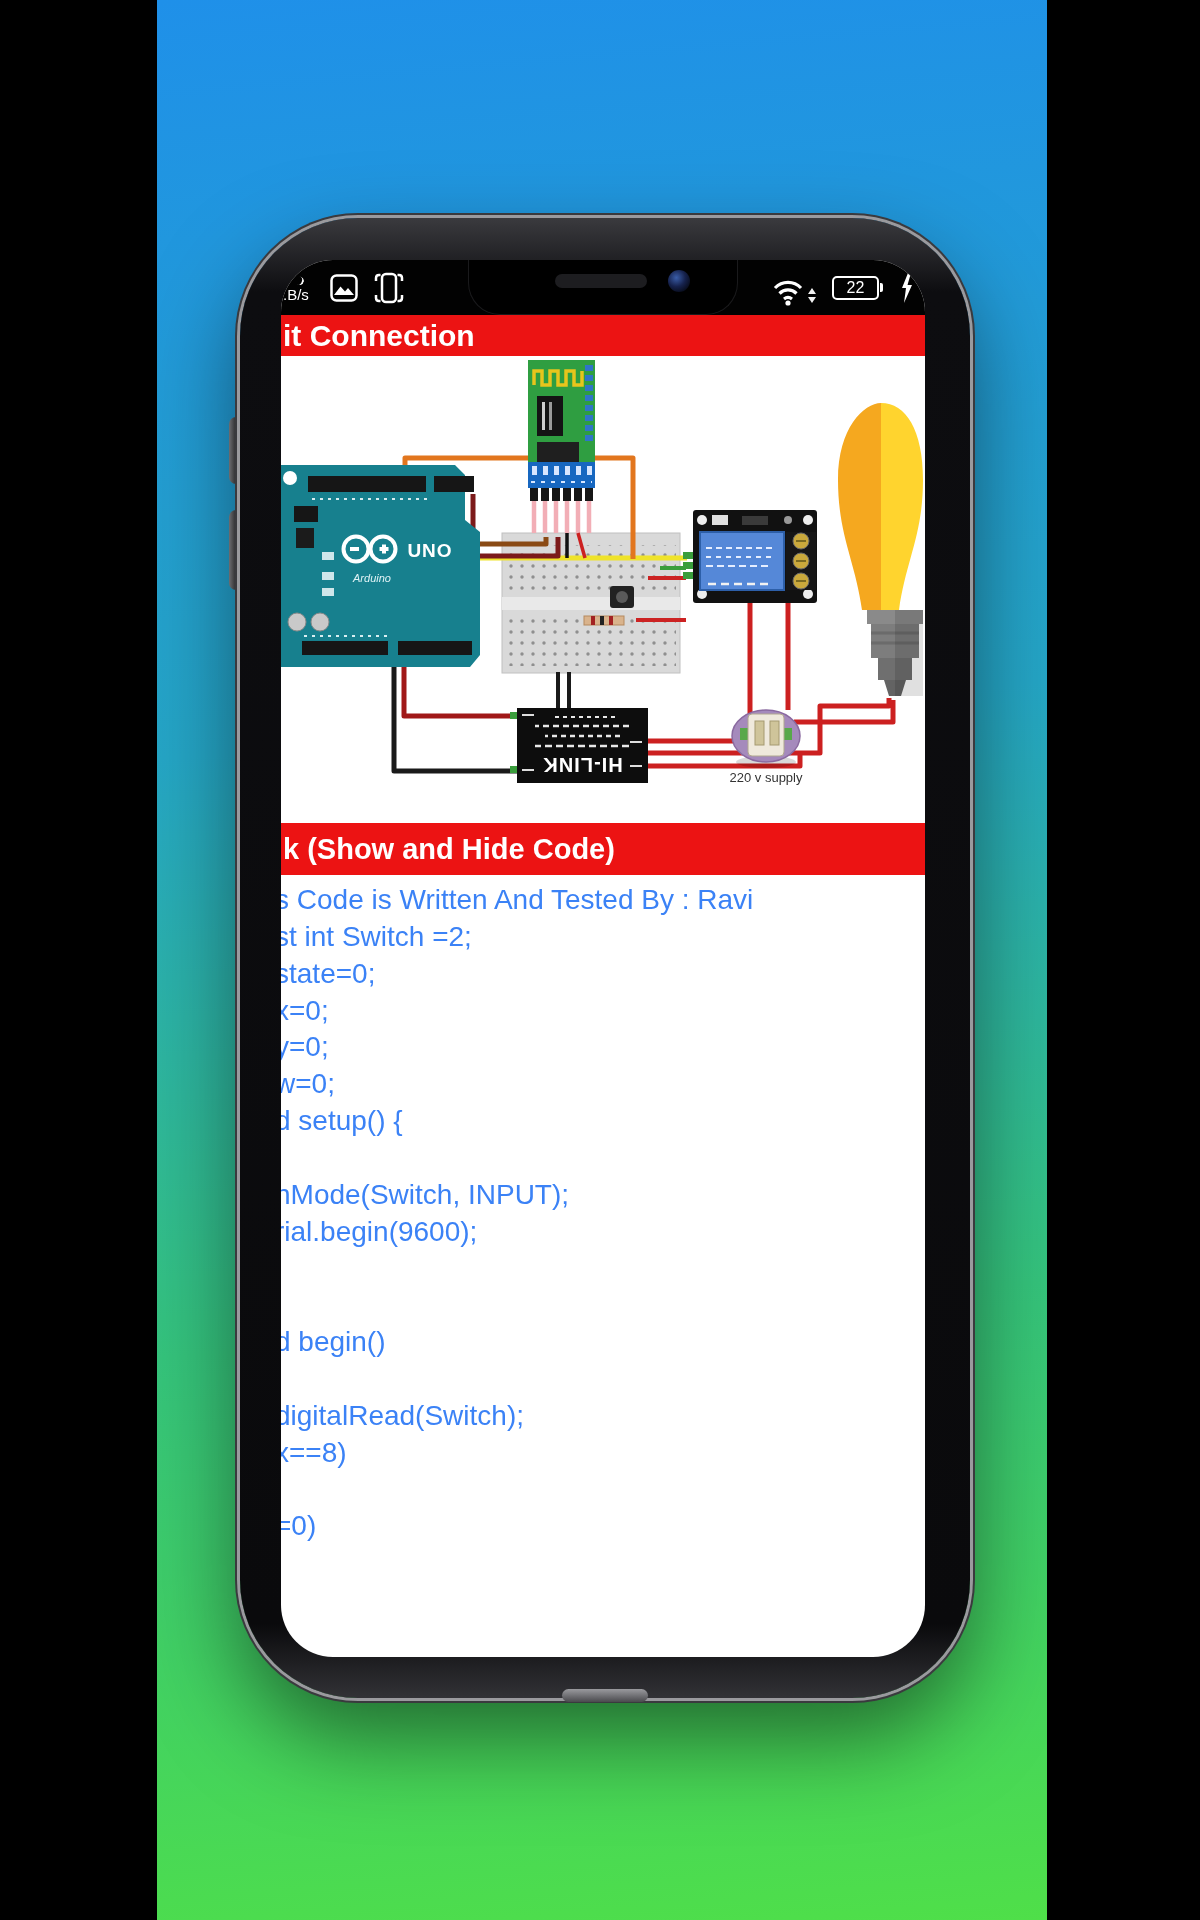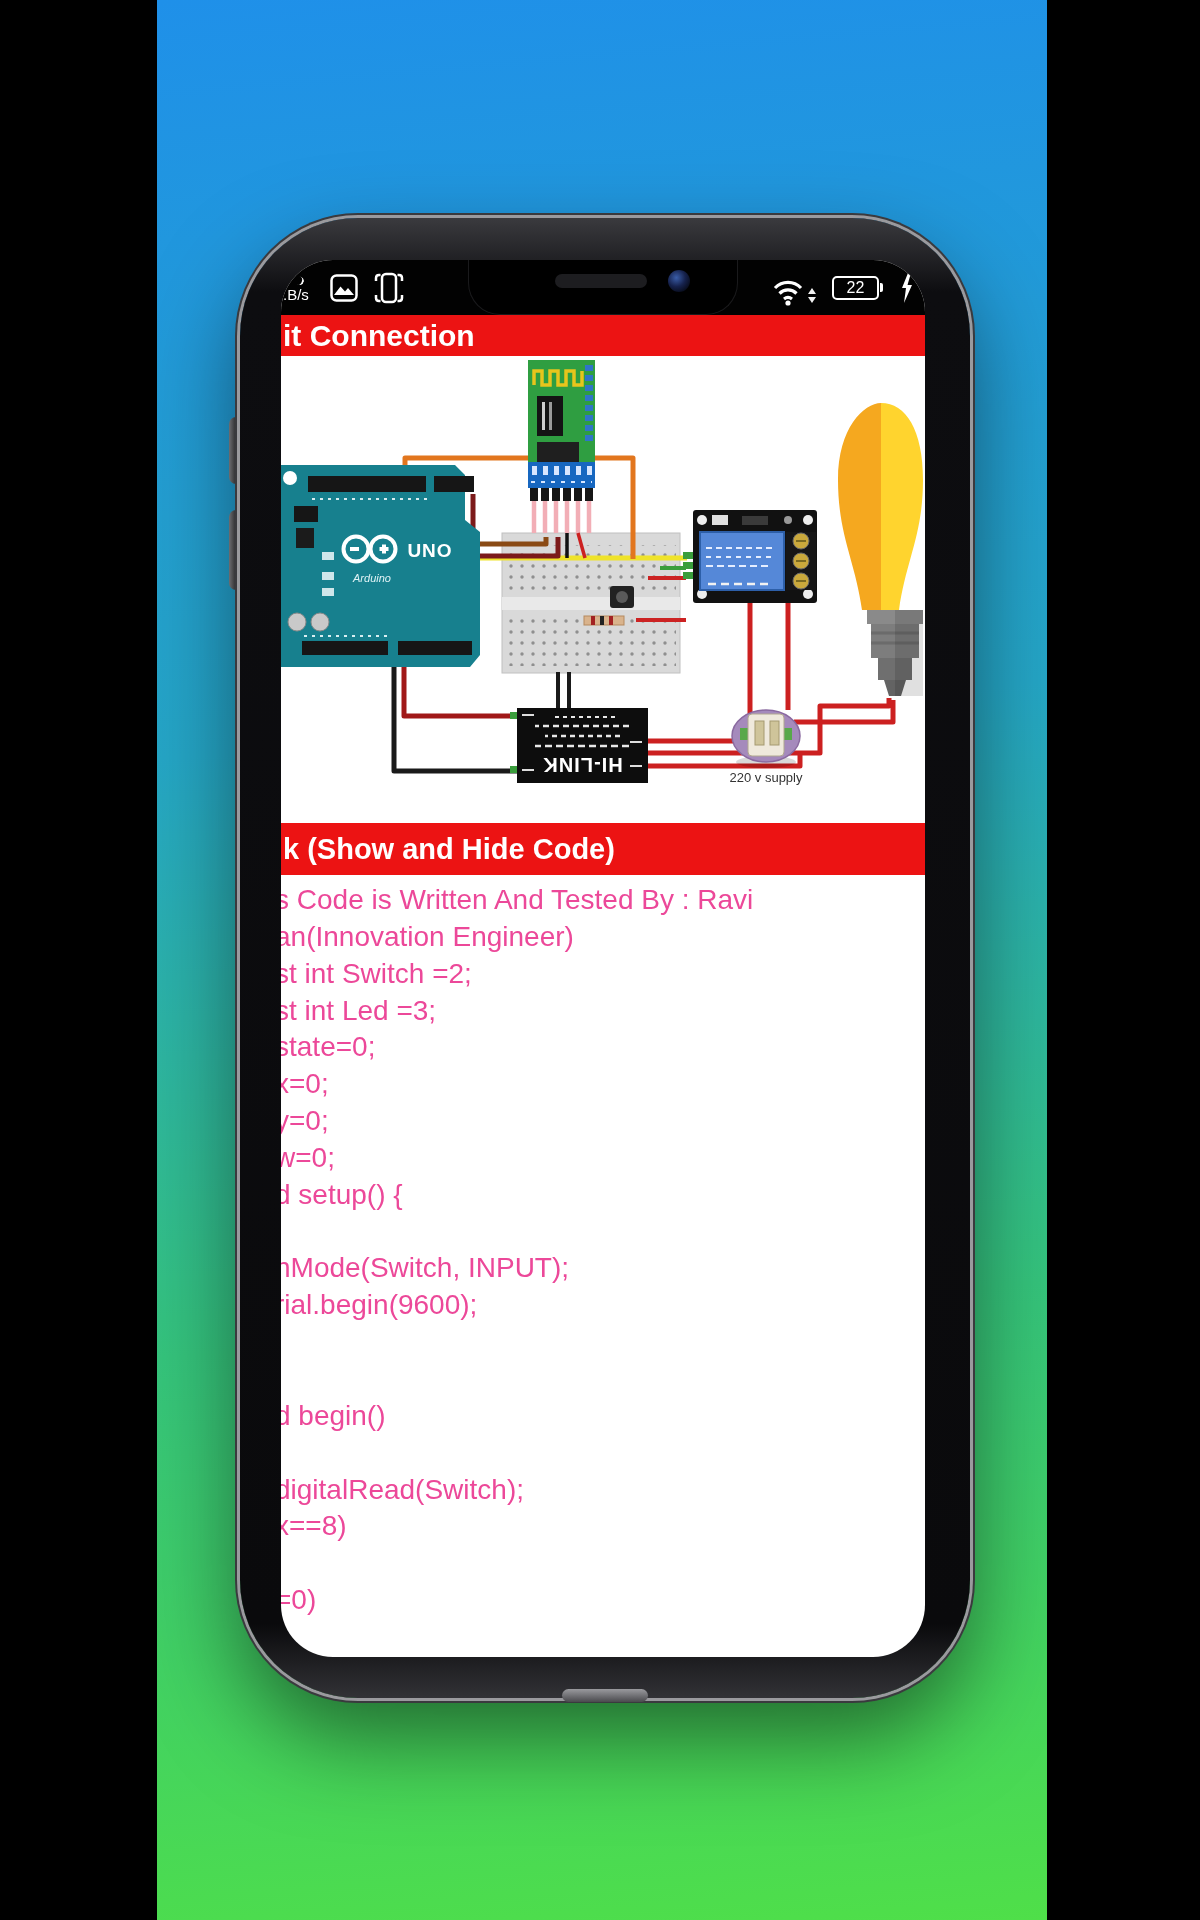--- a/index.html
+++ b/index.html
@@ -39,21 +39,21 @@
     border-radius:0 2px 2px 0;}
   
   .header-bar{position:absolute;top:55px;left:0;width:644px;height:48px;background:#EC1313;
     color:#fff;font-size:30px;font-weight:bold;line-height:41px;padding-left:2px;box-sizing:border-box;}
   .toggle-bar{position:absolute;top:563px;left:0;width:644px;height:52px;background:#EC1313;
     color:#fff;font-size:29px;font-weight:bold;display:flex;align-items:center;padding-left:2px;
     box-sizing:border-box;cursor:pointer;}
   .circuit{position:absolute;top:96px;left:0;width:644px;height:467px;}
   
   .code{position:absolute;top:622px;left:0;width:644px;}
-  .code-line{height:36.85px;line-height:36.85px;font-size:28px;color:#ec4899;margin-left:-6px;white-space:pre;}
+  .code-line{height:36.85px;line-height:36.85px;font-size:28px;color:#3b82f6;margin-left:-6px;white-space:pre;}
 </style>
 </head>
 <body>
 
 <div class="stage">
   <div class="bg-gradient"></div>
 
   <div class="side-btn btn-vol-up"></div>
   <div class="side-btn btn-vol-dn"></div>
   <div class="side-btn btn-power"></div>
@@ -280,23 +280,21 @@
           <text x="766" y="782" font-size="13" fill="#333" text-anchor="middle">220 v supply</text>
         </g>
       </svg>
 
       <div class="toggle-bar">
         <span>k (Show and Hide Code)</span>
       </div>
 
       <div class="code">
         <div class="code-line">s Code is Written And Tested By : Ravi</div>
-        <div class="code-line">an(Innovation Engineer)</div>
         <div class="code-line">st int Switch =2;</div>
-        <div class="code-line">st int Led =3;</div>
         <div class="code-line">state=0;</div>
         <div class="code-line">x=0;</div>
         <div class="code-line">y=0;</div>
         <div class="code-line">w=0;</div>
         <div class="code-line">d setup() {</div>
         <div class="code-line"></div>
         <div class="code-line">nMode(Switch, INPUT);</div>
         <div class="code-line">rial.begin(9600);</div>
         <div class="code-line"></div>
         <div class="code-line"></div>

